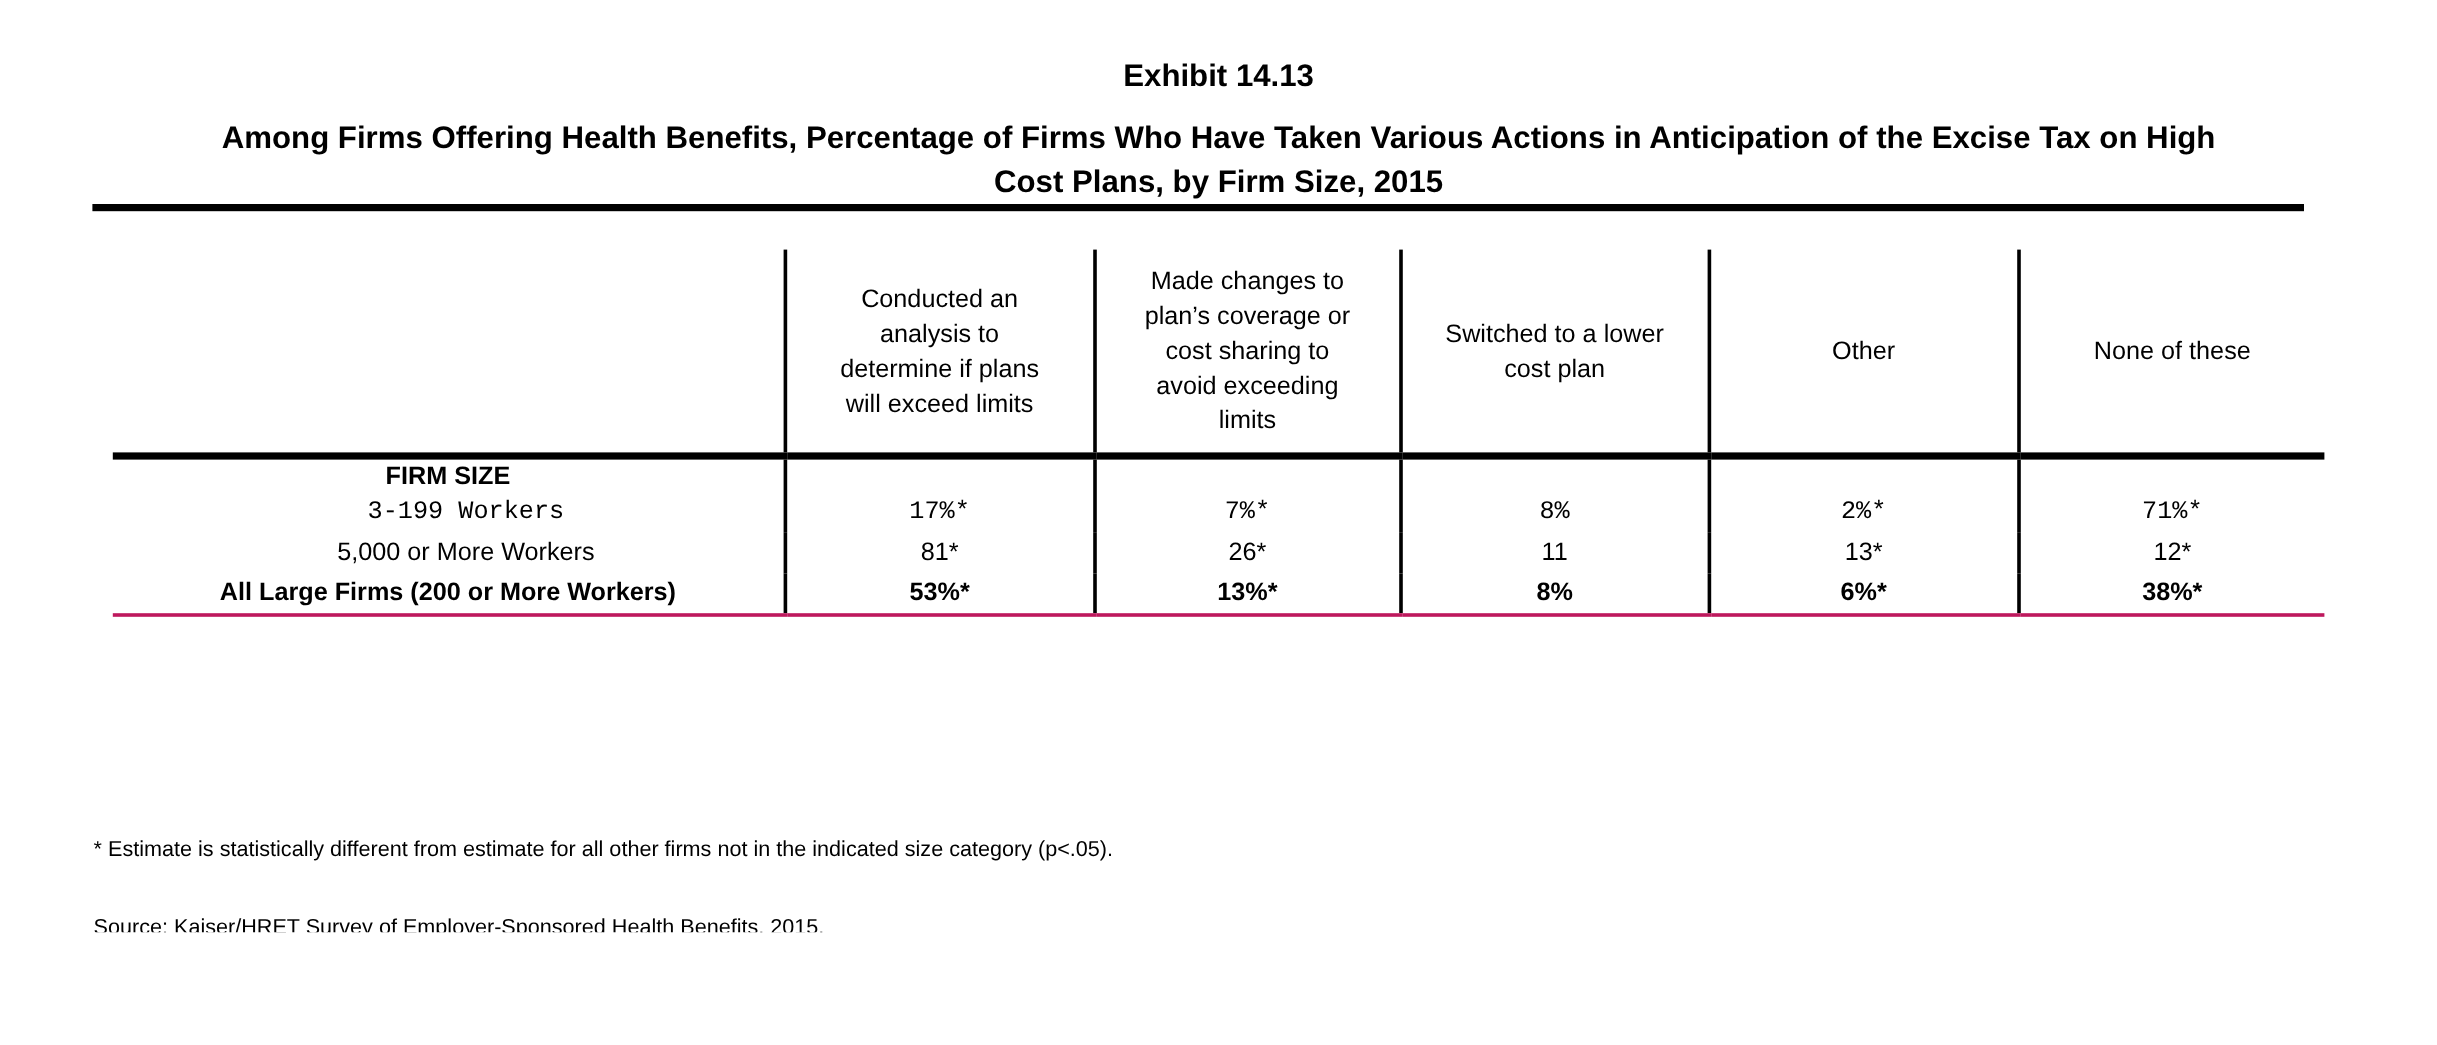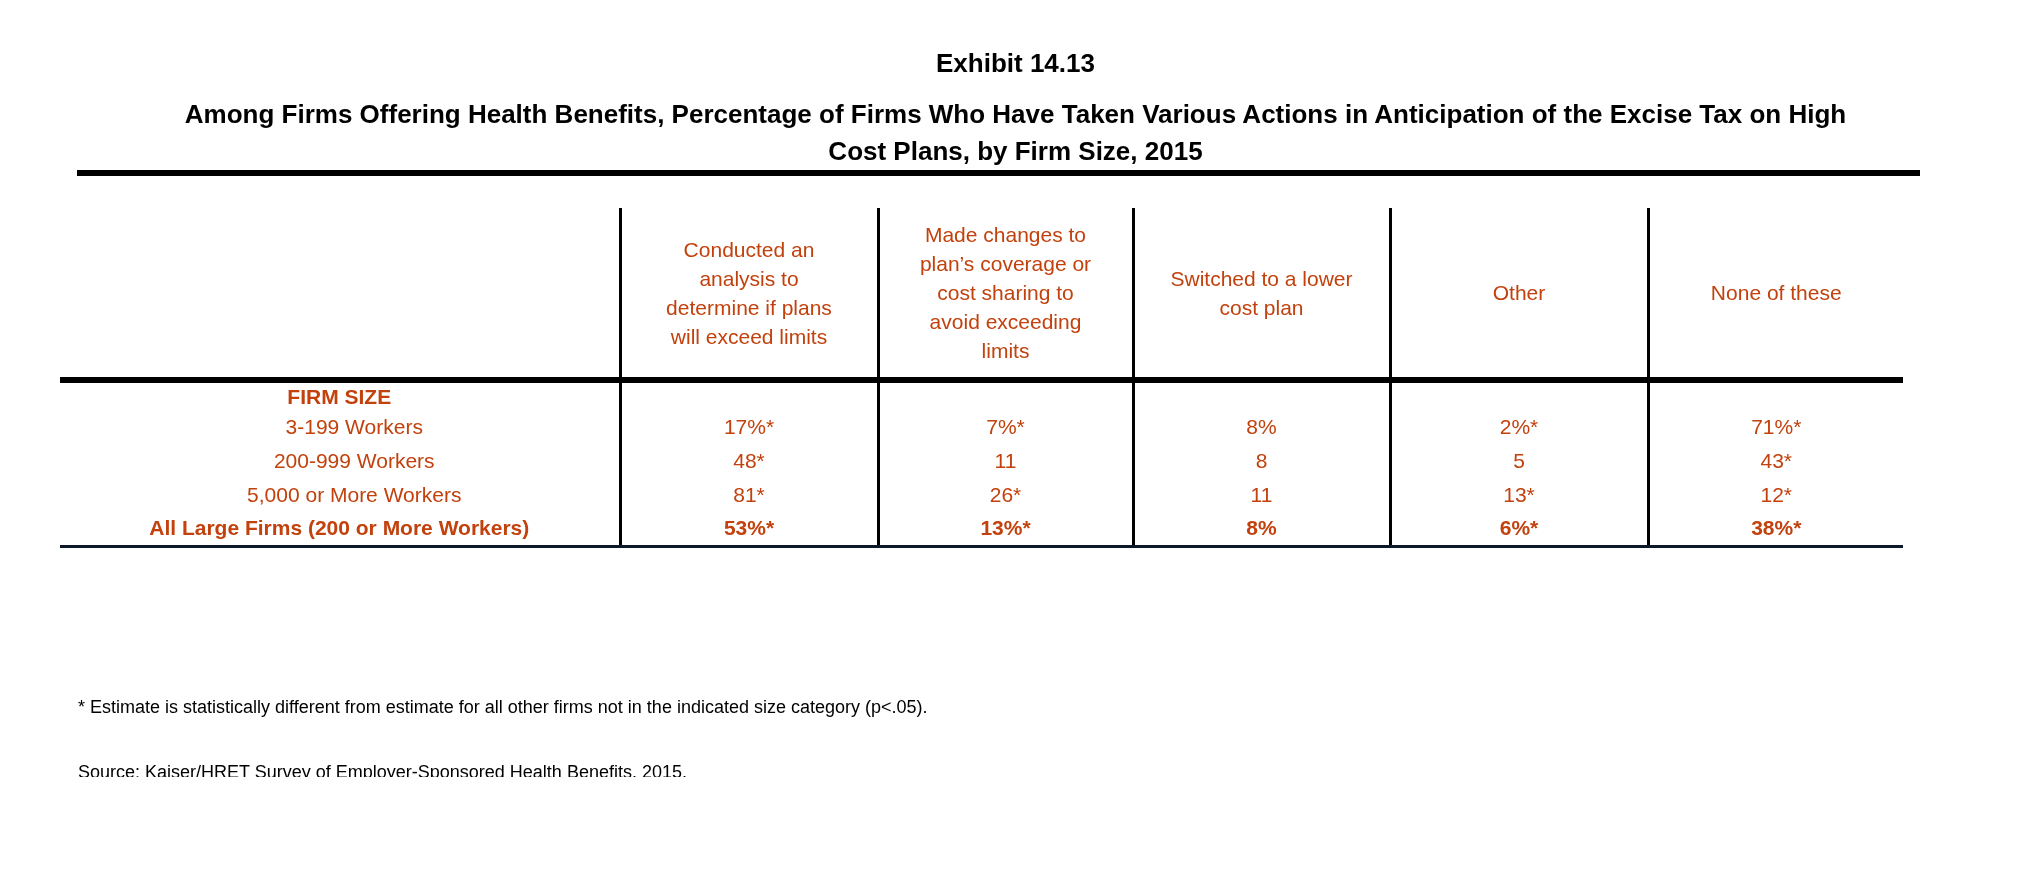--- a/index.html
+++ b/index.html
@@ -41,27 +41,27 @@
   .rule-top {
     position: absolute;
     left: 77px;
     top: 170px;
     width: 1843px;
     height: 6px;
     background: #000000;
   }
   table.exhibit-table {
     position: absolute;
-    left: 60px;
+    left: 94px;
     top: 208px;
     width: 1843px;
     border-collapse: collapse;
     table-layout: fixed;
     font-size: 21px;
-    color: #c2410c;
+    color: #000000;
   }
   table.exhibit-table th {
     height: 169px;
     font-weight: 400;
     font-size: 21px;
     line-height: 29px;
     text-align: center;
     vertical-align: middle;
     white-space: pre-line;
     padding: 0;
@@ -83,21 +83,21 @@
     padding-left: 30px;
   }
   td.value {
     text-align: center;
   }
   tr.section td,
   tr.bold td {
     font-weight: 700;
   }
   tr.rule-below td {
-    border-bottom: 3px solid #0f172a;
+    border-bottom: 3px solid #be185d;
   }
   .footnote {
     position: absolute;
     left: 78px;
     font-size: 18px;
     line-height: 26px;
   }
   .footnote.asterisk {
     top: 694px;
   }
@@ -146,35 +146,27 @@
     </thead>
     <tbody id="table-body">
         <tr class="section" style="height: 30px;">
           <td class="label">FIRM SIZE</td>
           <td class="value"></td>
           <td class="value"></td>
           <td class="value"></td>
           <td class="value"></td>
           <td class="value"></td>
         </tr>
-        <tr class="indent" style="height: 34px;">
+        <tr class="indent" style="height: 34px; font-family: Liberation Mono, monospace;">
           <td class="label">3-199 Workers</td>
           <td class="value">17%*</td>
           <td class="value">7%*</td>
           <td class="value">8%</td>
           <td class="value">2%*</td>
           <td class="value">71%*</td>
-        </tr>
-        <tr class="indent" style="height: 34px;">
-          <td class="label">200-999 Workers</td>
-          <td class="value">48*</td>
-          <td class="value">11</td>
-          <td class="value">8</td>
-          <td class="value">5</td>
-          <td class="value">43*</td>
         </tr>
         <tr class="indent" style="height: 34px;">
           <td class="label">5,000 or More Workers</td>
           <td class="value">81*</td>
           <td class="value">26*</td>
           <td class="value">11</td>
           <td class="value">13*</td>
           <td class="value">12*</td>
         </tr>
         <tr class="bold rule-below" style="height: 34px;">

